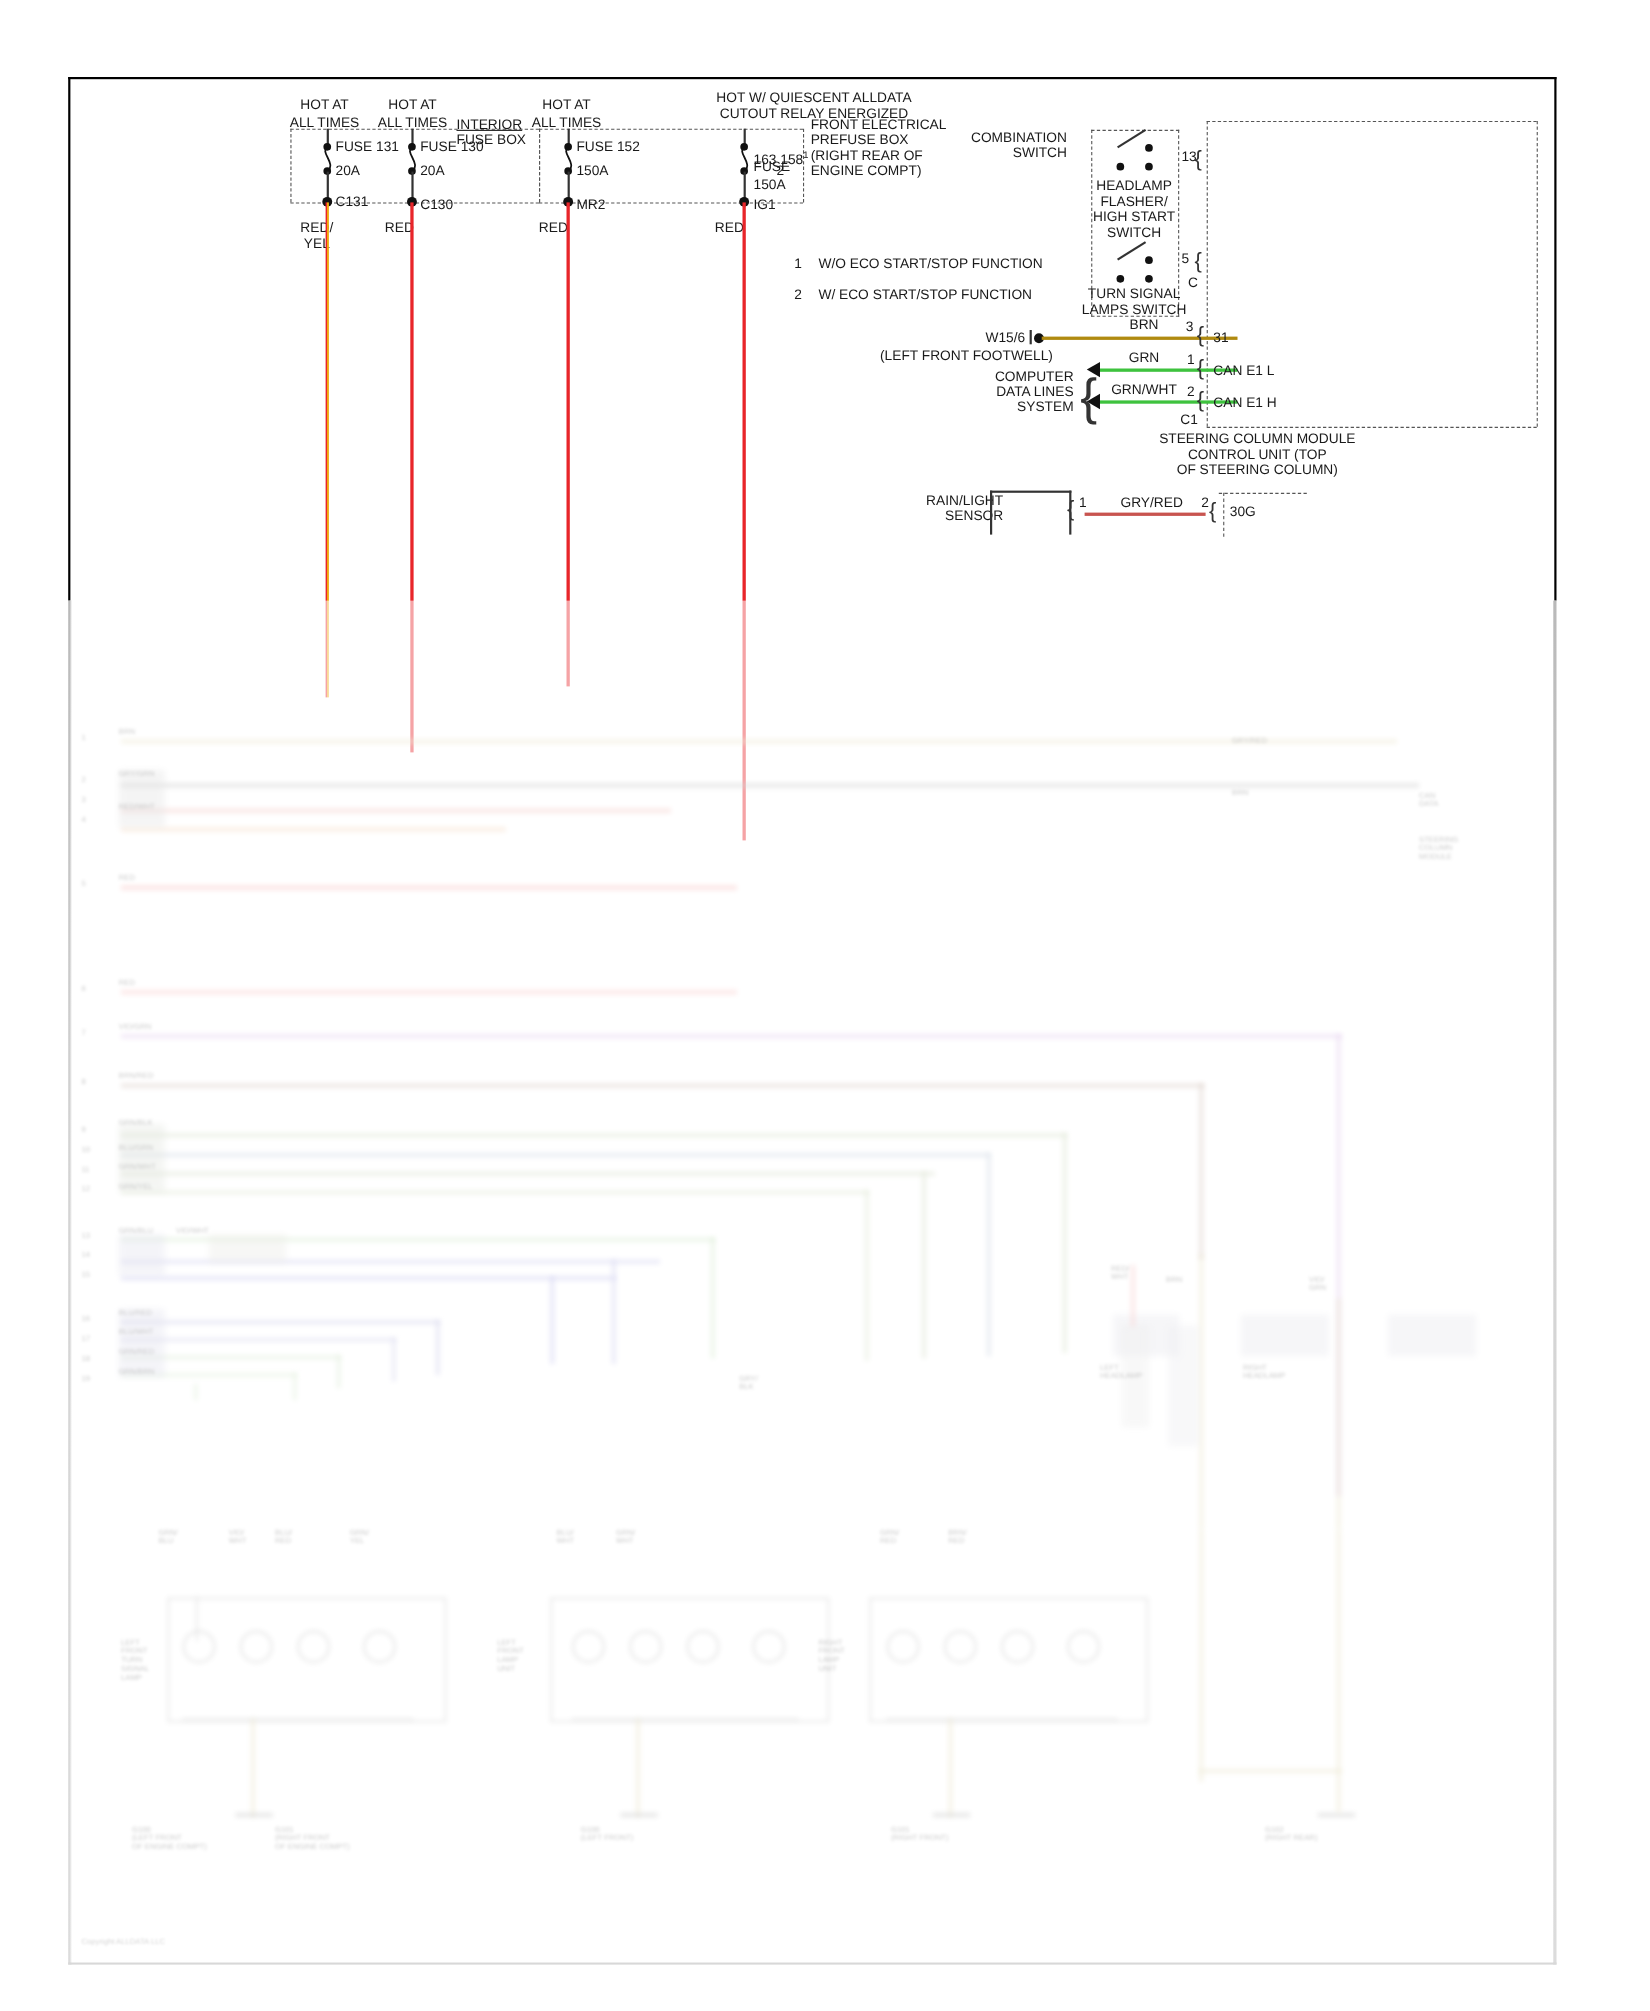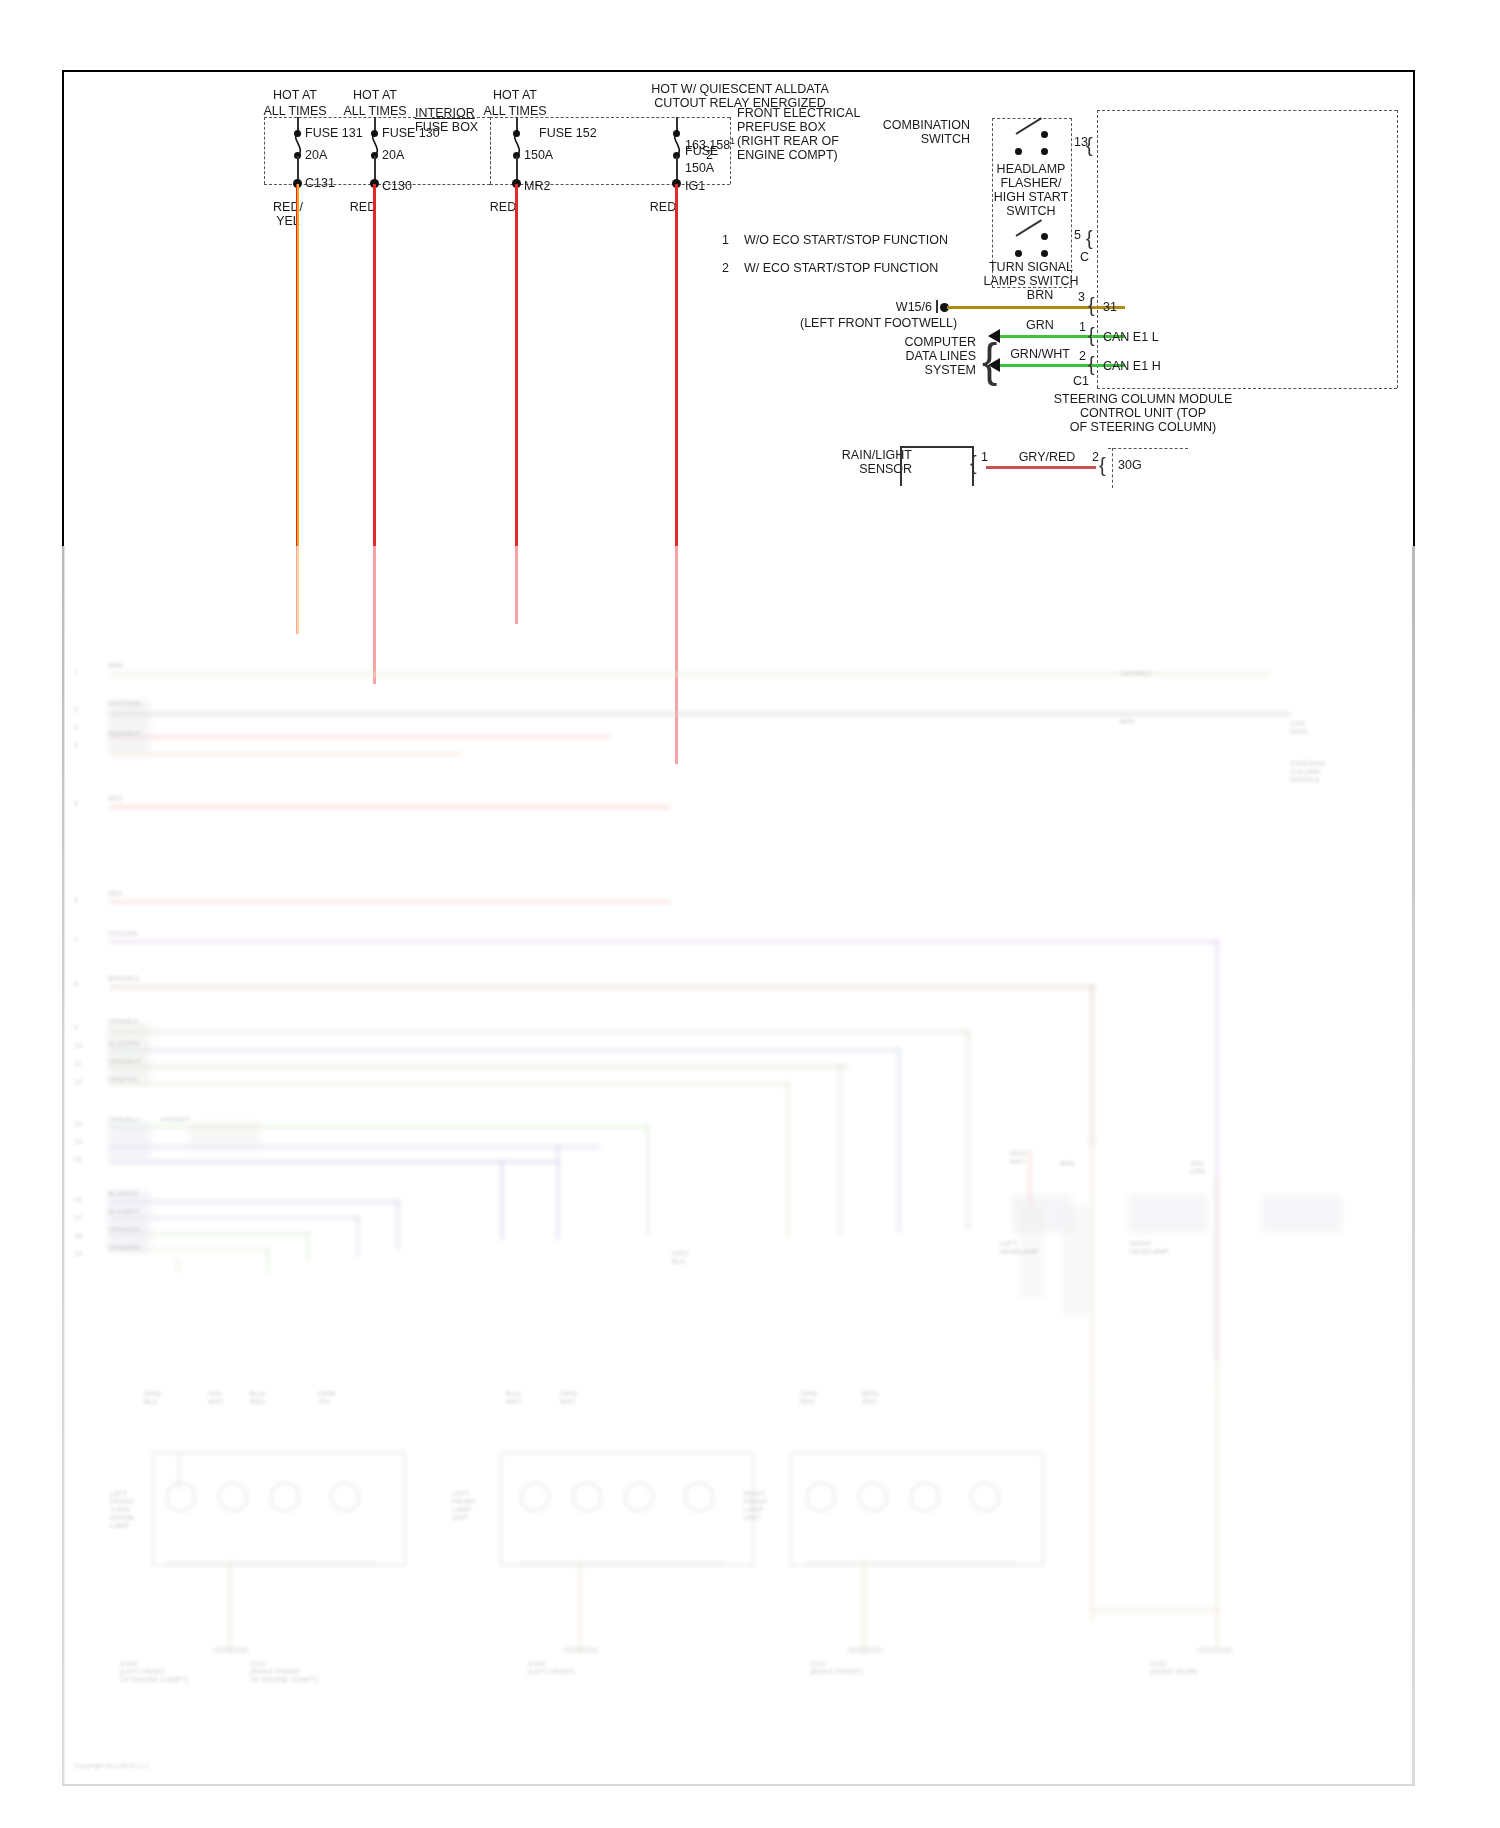--- a/index.html
+++ b/index.html
@@ -140,21 +140,21 @@
 
   <div class="sline" style="left:516px;top:117px;width:2px;height:17px;"></div>
   <div class="dot sm" style="left:513px;top:130px;"></div>
   <div class="fuse" style="position:absolute;left:507px;top:134px;">
     <svg width="20" height="22">
         <path d="M10 0 C 2 4, 18 14, 10 22" stroke="#111" stroke-width="1.6" fill="none"></path>
       </svg>
   </div>
   <div class="dot sm" style="left:513px;top:152px;"></div>
   <div class="sline" style="left:516px;top:156px;width:2px;height:28px;"></div>
-  <div class="t" style="left:524px;top:126px;margin-left:15px;">FUSE 152</div>
+  <div class="t" style="left:524px;top:126px;">FUSE 152</div>
   <div class="t" style="left:524px;top:148px;">150A</div>
   <div class="dot" style="left:512px;top:179px;"></div>
   <div class="t" style="left:524px;top:179px;">MR2</div>
   <div class="t c" style="left:473px;top:200px;width:60px;">RED</div>
   <div class="w vw red" style="left:515px;top:184px;height:440px;"></div>
 
   <div class="t c" style="left:590px;top:82px;width:300px;">HOT W/ QUIESCENT ALLDATA</div>
   <div class="t c" style="left:590px;top:96px;width:300px;">CUTOUT RELAY ENERGIZED</div>
 
   <div class="sline" style="left:676px;top:117px;width:2px;height:17px;"></div>

